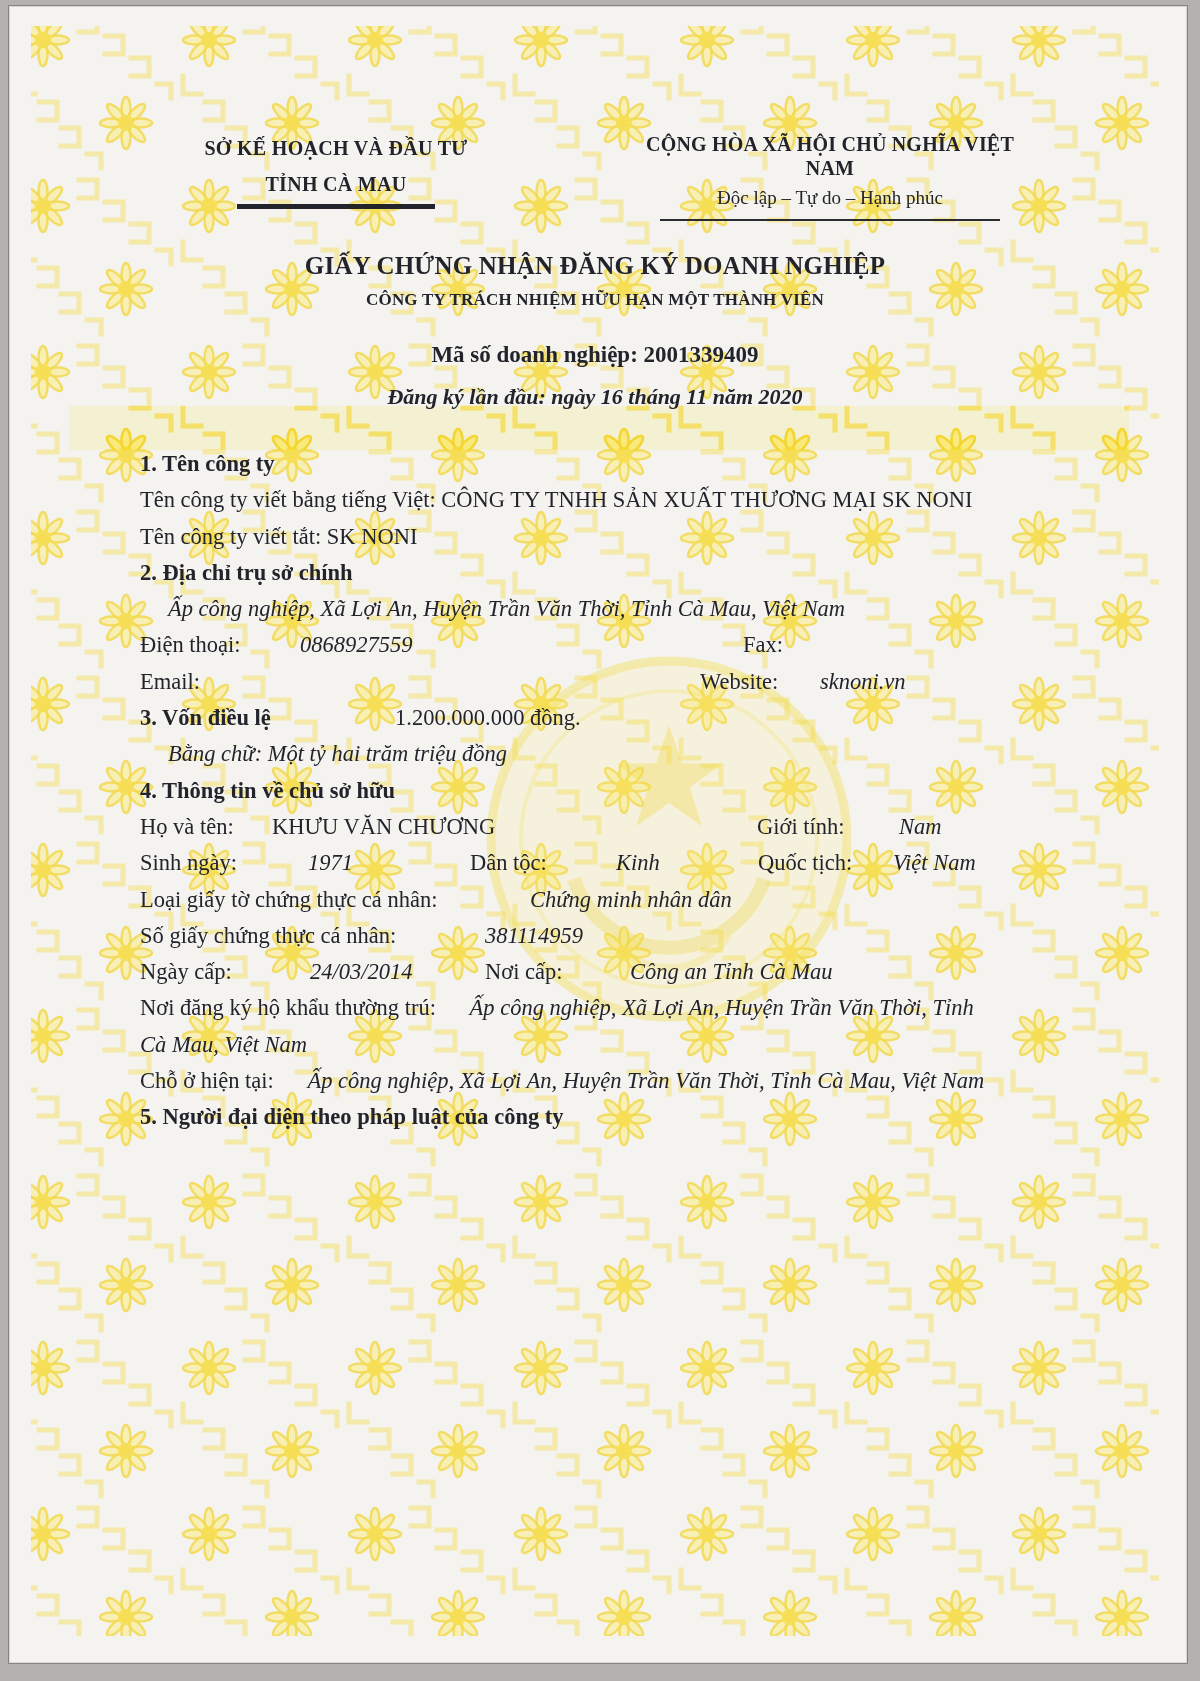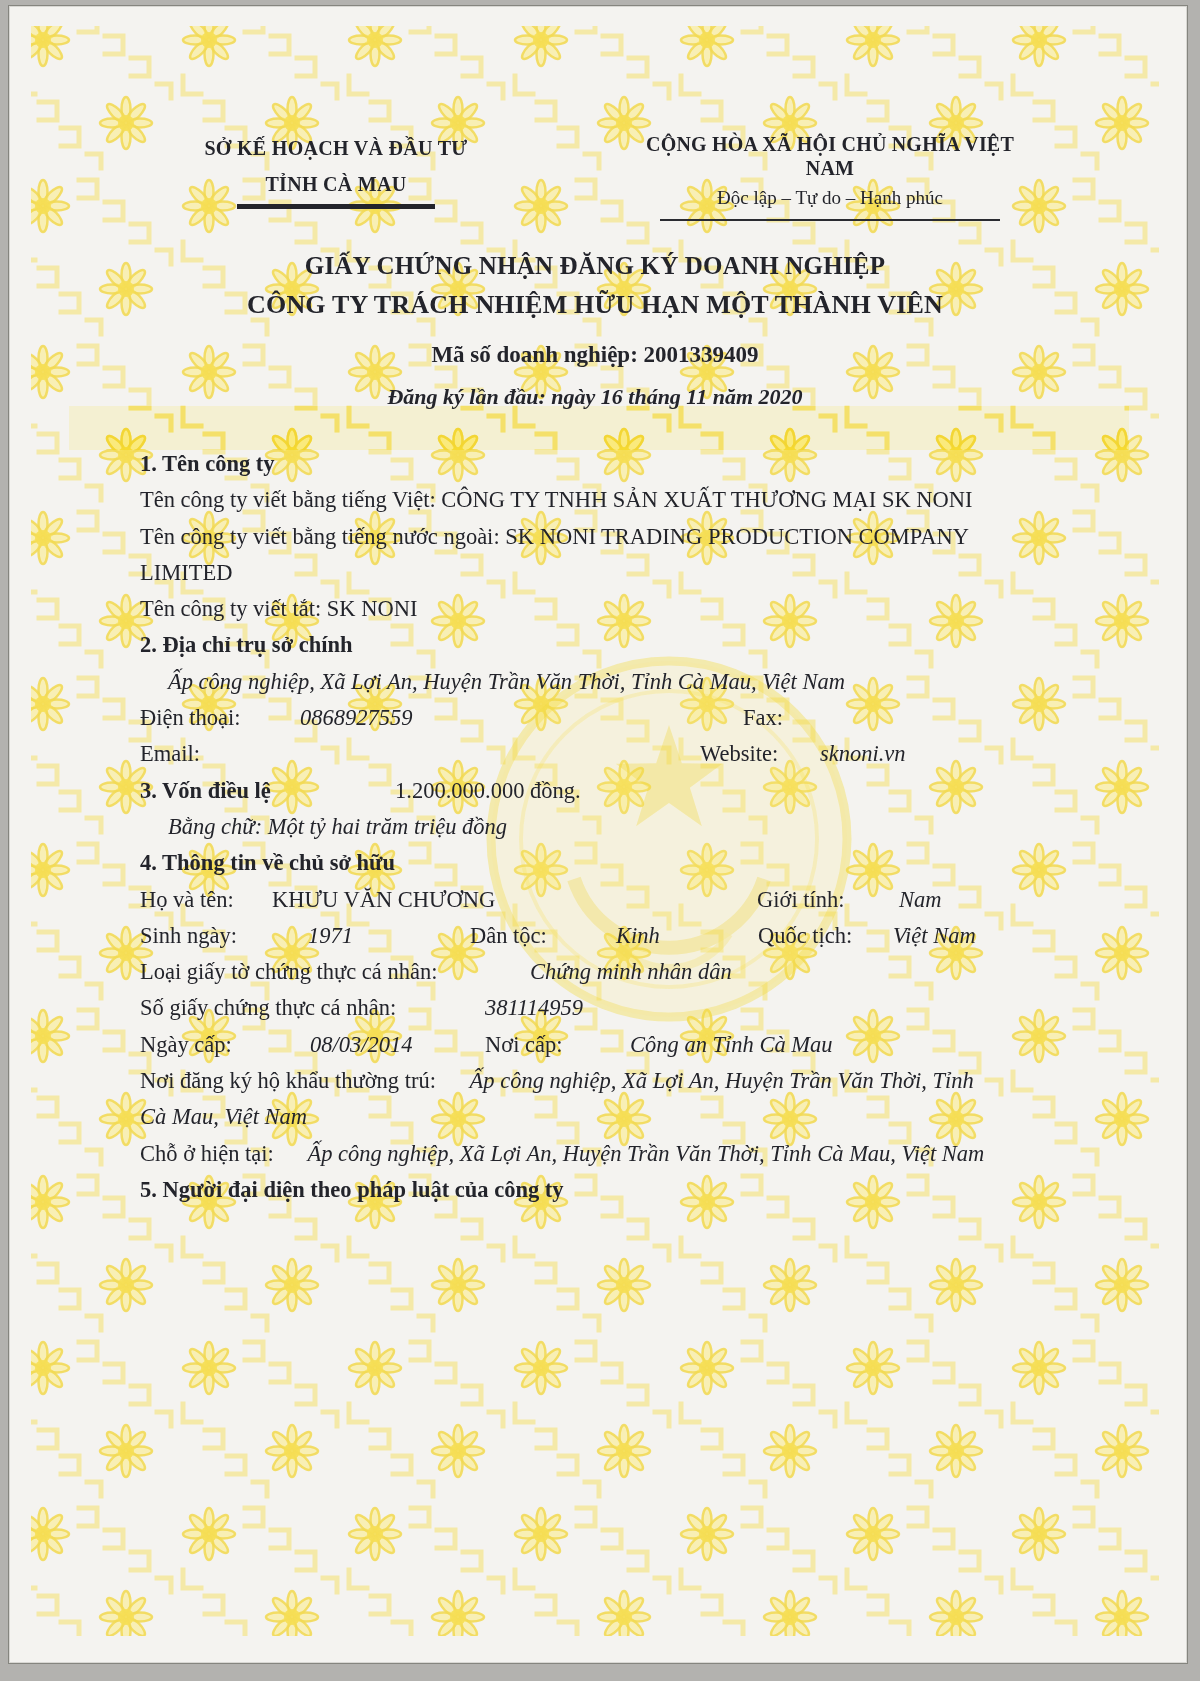--- a/index.html
+++ b/index.html
@@ -24,21 +24,21 @@
   .hdr-left .l1{font-size:20px;font-weight:600;line-height:36px;letter-spacing:.3px;}
   .hdr-left .l2{font-size:20.5px;font-weight:700;line-height:36px;letter-spacing:.3px;}
   .bar{width:198px;height:5px;background:#23242b;margin:2px auto 0 auto;}
   .hdr-right{position:absolute;left:630px;top:132px;width:400px;text-align:center;}
   .hdr-right .l1{font-size:20px;font-weight:700;line-height:24px;letter-spacing:.2px;}
   .hdr-right .l2{font-size:19px;font-weight:400;line-height:36px;}
   .thinbar{width:340px;height:2px;background:#2a2b31;margin:3px auto 0 auto;}
 
   
   .title1{position:absolute;left:0;top:252px;width:1190px;text-align:center;font-size:25px;font-weight:700;letter-spacing:.2px;}
-  .title2{position:absolute;left:0;top:290px;width:1190px;text-align:center;font-size:26px;font-weight:700;letter-spacing:.2px;}
+  .title2{position:absolute;left:0;top:290px;width:1190px;text-align:center;font-size:17px;font-weight:700;letter-spacing:.2px;}
   .taxline{position:absolute;left:0;top:342px;width:1190px;text-align:center;font-size:23px;font-weight:700;}
   .regline{position:absolute;left:0;top:384px;width:1190px;text-align:center;font-size:22px;font-weight:700;font-style:italic;}
 
   
   .bodytext{position:absolute;left:140px;top:446px;width:925px;font-size:22.5px;line-height:36.3px;}
   .bodytext .para{width:852px;}
   .h{font-weight:700;}
   .it{font-style:italic;margin-left:28px;}
   .row{position:relative;height:36.3px;white-space:nowrap;}
   .abs{position:absolute;top:0;}
@@ -127,24 +127,20 @@
 
   <div class="bodytext">
 
     <div class="h">1. Tên công ty</div>
 
     <div class="para">
       <span>Tên công ty viết bằng tiếng Việt:</span>
       <span>CÔNG TY TNHH SẢN XUẤT THƯƠNG MẠI SK NONI</span>
     </div>
 
-    <div class="para">
-      <span>Tên công ty viết bằng tiếng nước ngoài:</span>
-      <span>SK NONI TRADING PRODUCTION COMPANY LIMITED</span>
-    </div>
 
     <div class="row">
       <span>Tên công ty viết tắt:</span>
       <span>SK NONI</span>
     </div>
 
     <div class="h">2. Địa chỉ trụ sở chính</div>
 
     <div class="row it">Ấp công nghiệp, Xã Lợi An, Huyện Trần Văn Thời, Tỉnh Cà Mau, Việt Nam</div>
 
@@ -195,21 +191,21 @@
       <span class="abs it" style="left:362px">Chứng minh nhân dân</span>
     </div>
 
     <div class="row">
       <span>Số giấy chứng thực cá nhân:</span>
       <span class="abs it" style="left:317px">381114959</span>
     </div>
 
     <div class="row">
       <span>Ngày cấp:</span>
-      <span class="abs it" style="left:142px">08/03/2014</span>
+      <span class="abs it" style="left:142px">24/03/2014</span>
       <span class="abs" style="left:345px">Nơi cấp:</span>
       <span class="abs it" style="left:462px">Công an Tỉnh Cà Mau</span>
     </div>
 
     <div class="para">
       <span>Nơi đăng ký hộ khẩu thường trú:</span>
       <span class="it">Ấp công nghiệp, Xã Lợi An, Huyện Trần Văn Thời, Tỉnh Cà Mau, Việt Nam</span>
     </div>
 
     <div class="para">

